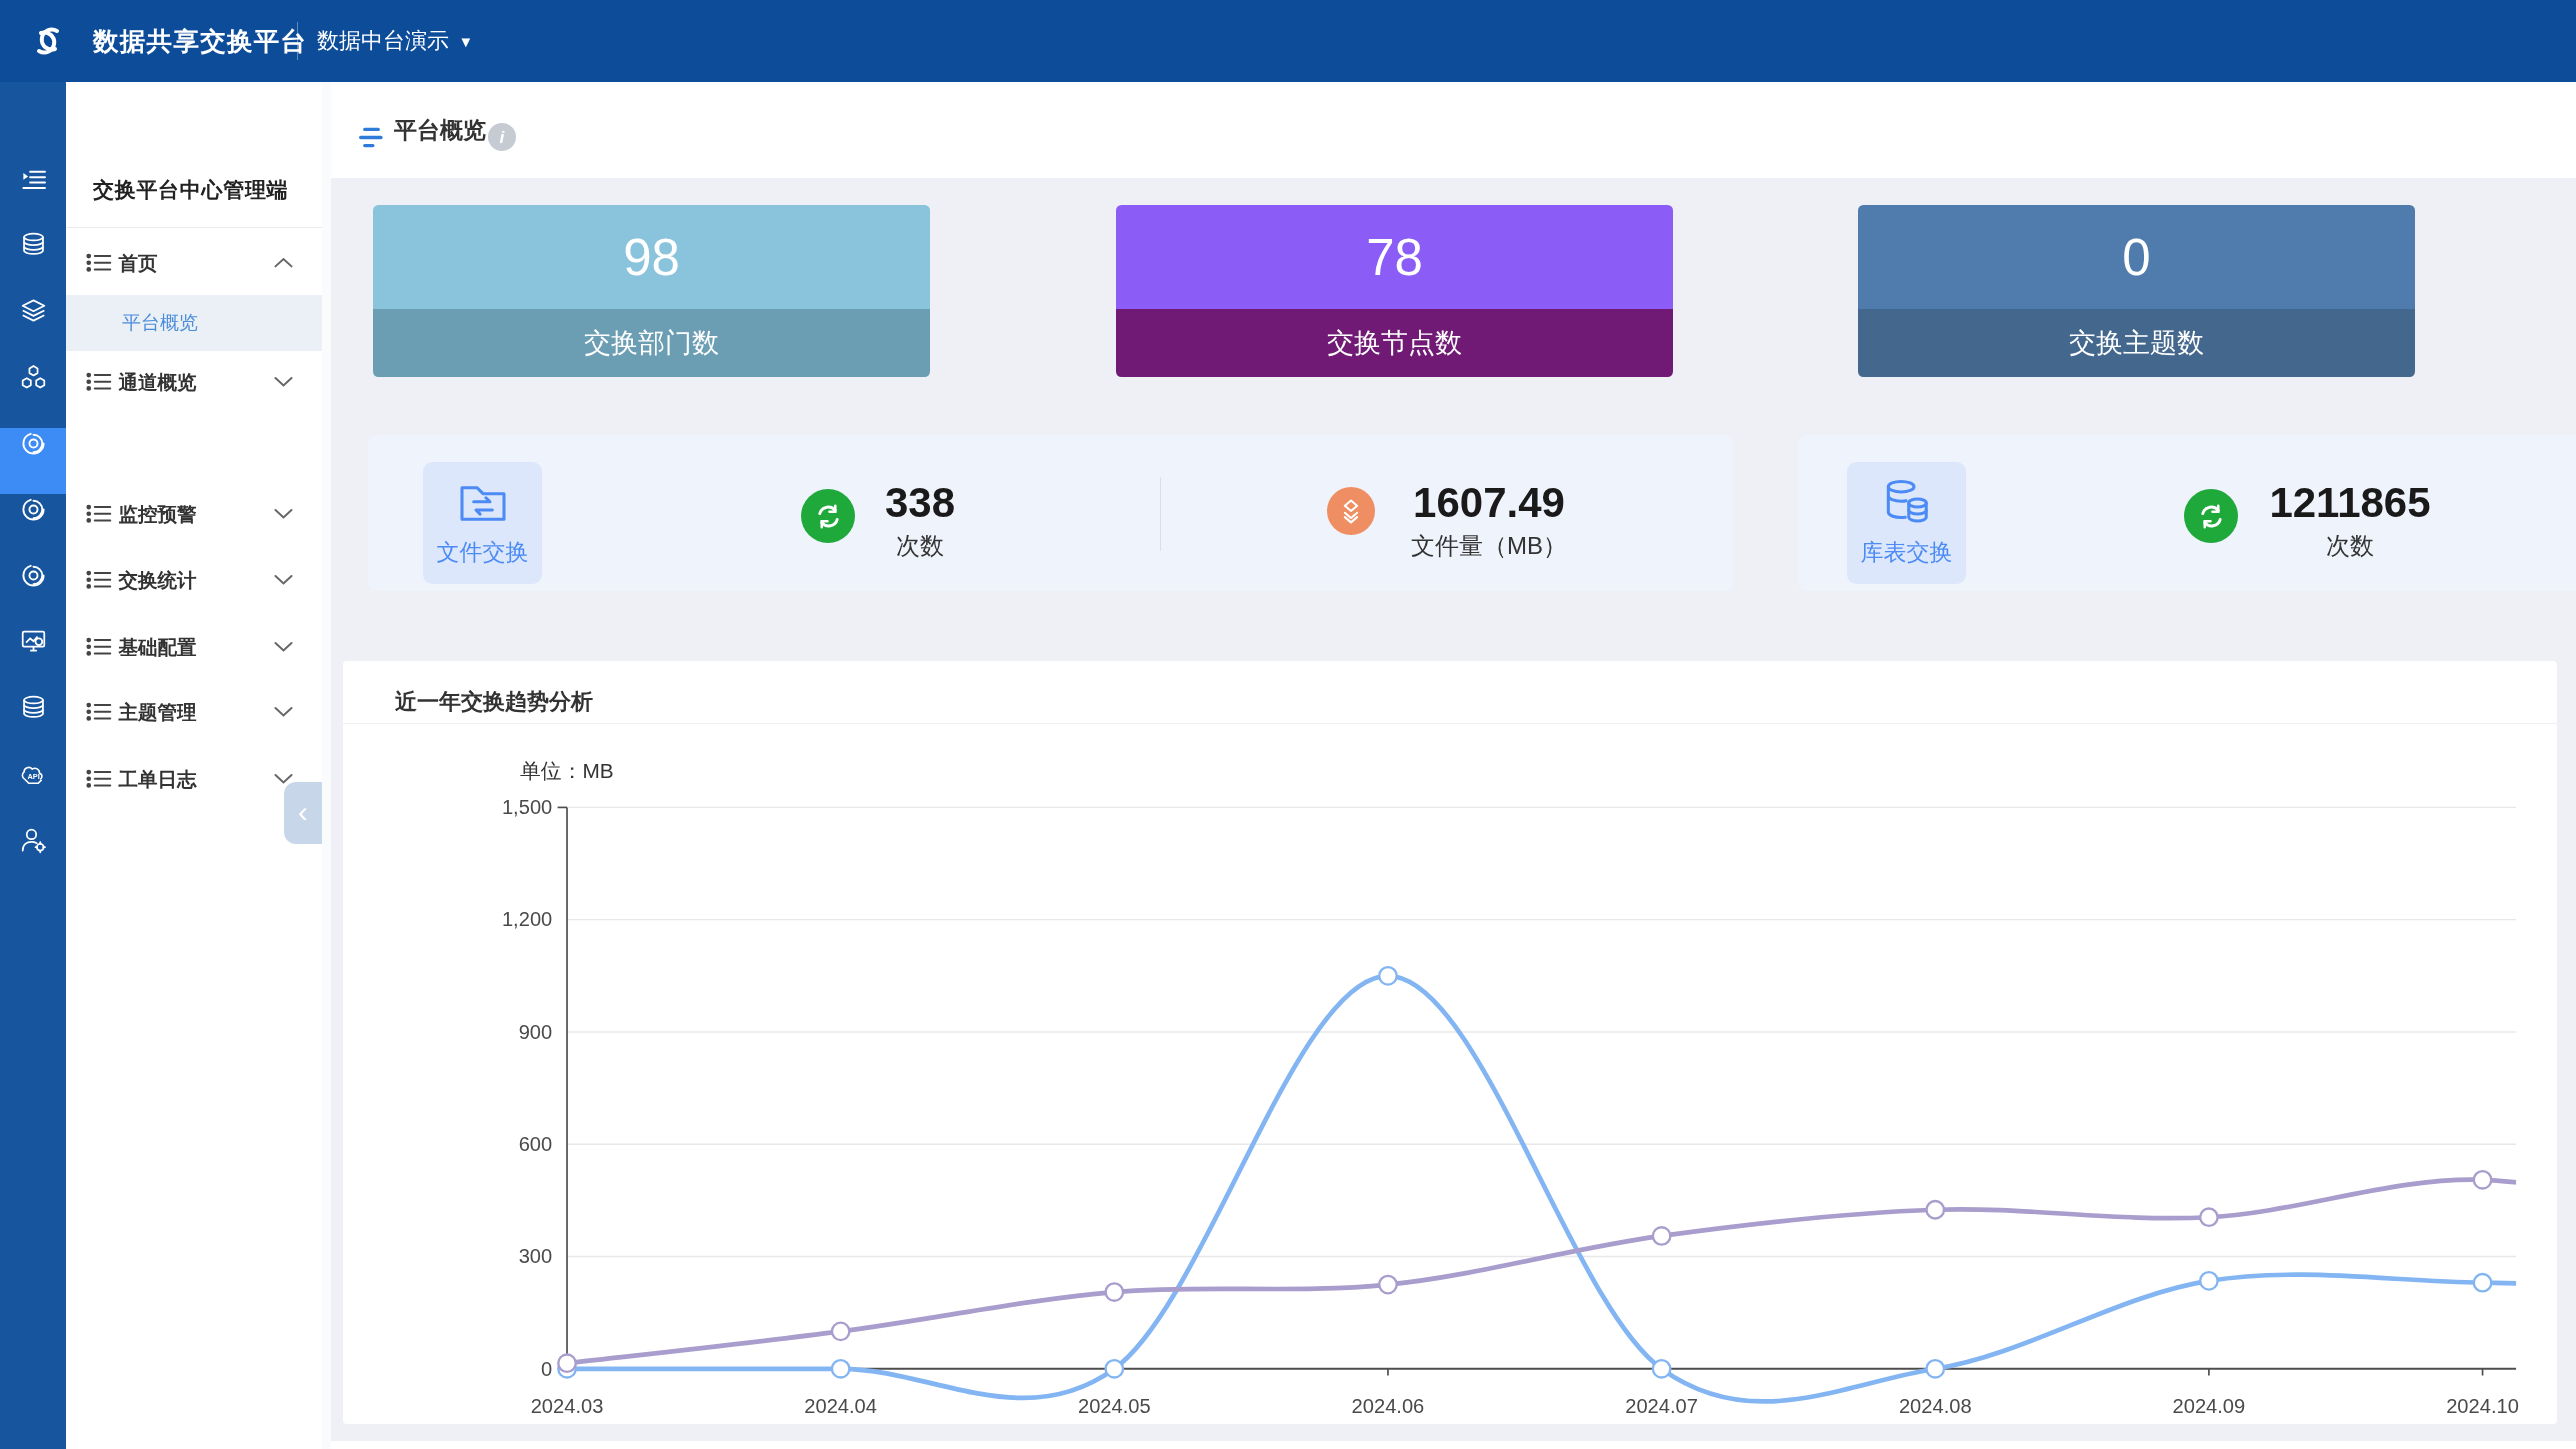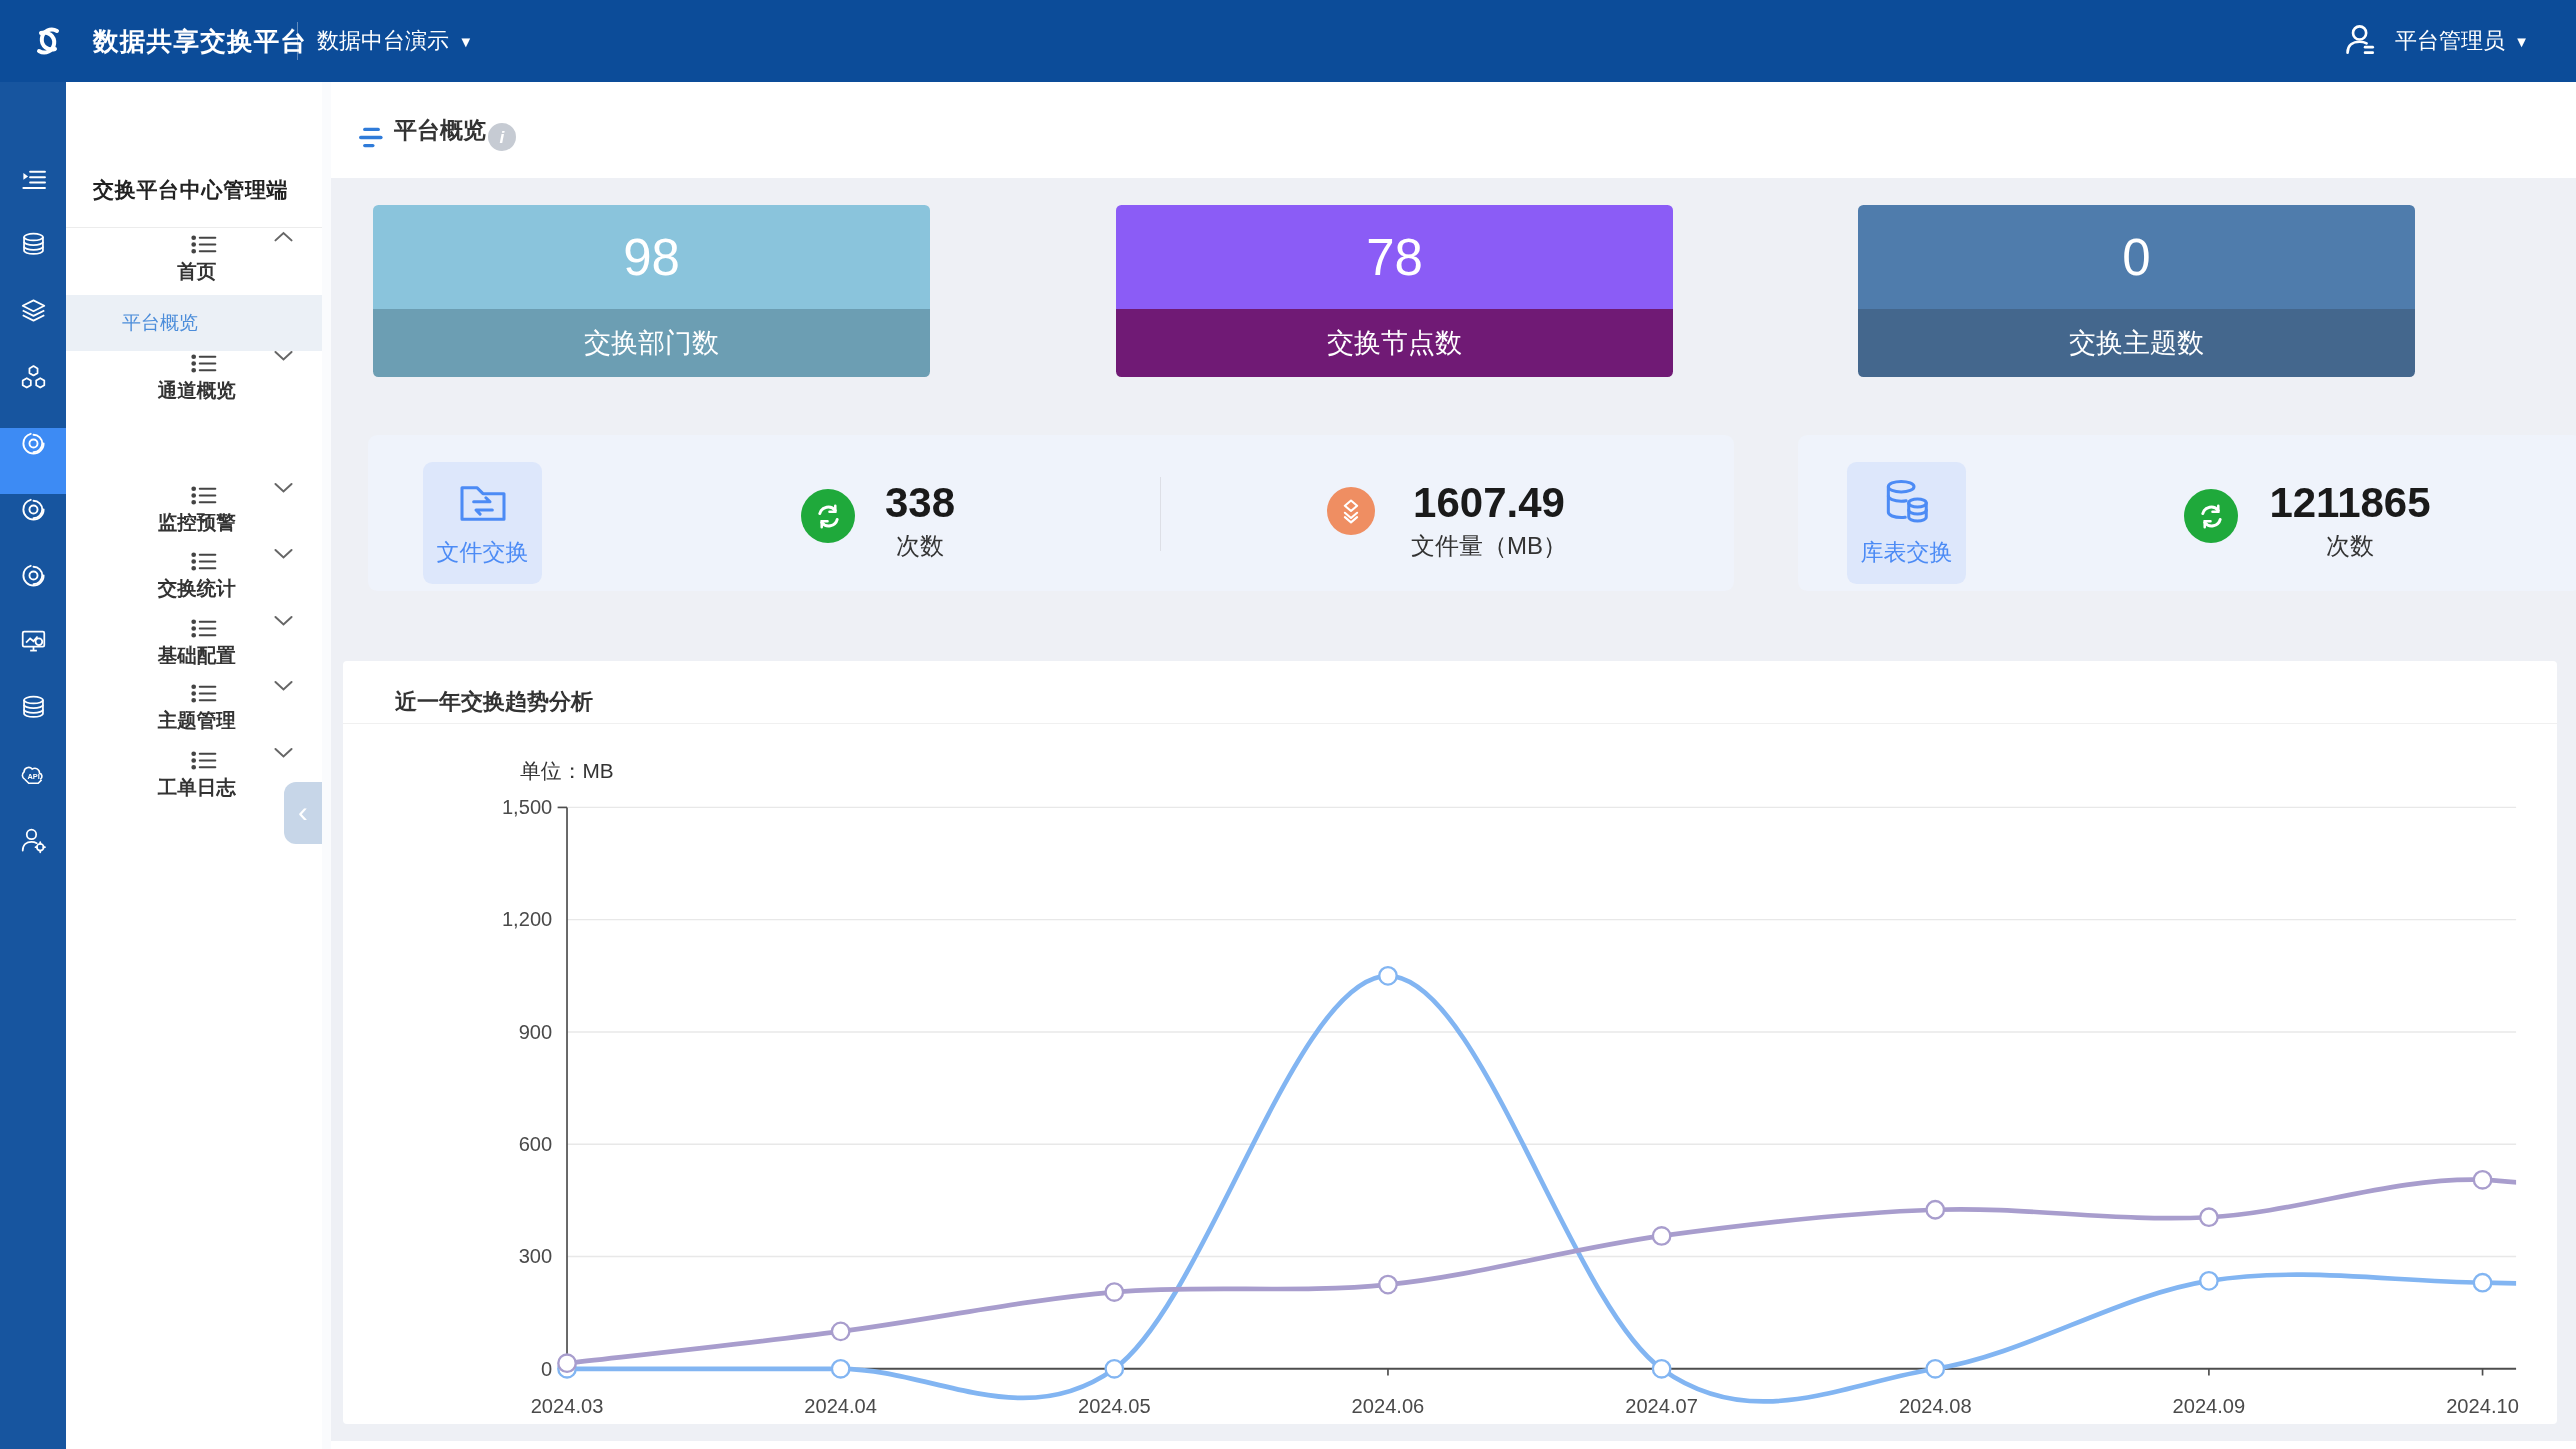--- a/index.html
+++ b/index.html
@@ -18,21 +18,21 @@
   
   #rail { position:absolute; left:0; top:82px; width:66px; height:1367px; background:#17559F; z-index:20; }
   .rail-item { position:absolute; left:0; width:66px; height:66px; display:flex; align-items:flex-start; justify-content:center; cursor:pointer; }
   .rail-item.active { background:#3D8BF4; }
   .rail-item svg { width:31px; height:31px; }
 
   
   #sidebar { position:absolute; left:66px; top:82px; width:256px; height:1367px; background:#fff; z-index:19; }
   #sidebar-title { position:absolute; left:27px; top:94px; width:215px; font-size:21px; font-weight:700; color:#222; letter-spacing:0.7px; }
   #sidebar-title-divider { position:absolute; left:0; top:145px; width:256px; height:1.3px; background:#ECECEC; }
-  .menu-row { position:absolute; left:0; width:256px; height:64px; display:flex; align-items:center; cursor:pointer;flex-direction:column; }
+  .menu-row { position:absolute; left:0; width:256px; height:64px; display:flex; align-items:center; cursor:pointer; }
   .menu-row .bullet { margin-left:20px; width:27px; height:21.5px; flex:0 0 27px; }
   .menu-row .mlabel { margin-left:5.4px; font-size:19.5px; font-weight:700; color:#333; }
   .menu-row .chev { position:absolute; right:29.5px; width:19px; height:11.4px; }
   .submenu-row { position:absolute; left:0; width:256px; height:56px; background:#EBF0F6; display:flex; align-items:center; cursor:pointer; }
   .submenu-row .slabel { margin-left:56px; font-size:19px; color:#4C8DDA; }
   #collapse-handle { position:absolute; left:284px; top:782px; width:38px; height:62px; background:#C7D6E8; border-radius:12px 0 0 12px; color:#fff; font-size:29.5px; line-height:59px; text-align:center; cursor:pointer; z-index:21; }
   #scroll-strip { position:absolute; left:322px; top:82px; width:9.4px; height:1367px; background:#FAFBFD; z-index:18; }
 
   
   #content-header { position:absolute; left:331px; top:82px; width:2245px; height:96px; background:#fff; }
@@ -69,28 +69,20 @@
 
 <div id="topbar">
   <svg id="logo" viewBox="0 0 48 48" fill="none" stroke="#fff" stroke-width="4" stroke-linecap="round">
     <path d="M33 14 a10 10 0 1 0 -2 18"></path>
     <path d="M15 34 a10 10 0 1 0 2 -18"></path>
   </svg>
   <div id="app-title">数据共享交换平台</div>
   <div id="top-divider"></div>
   <div id="workspace">
     <span>数据中台演示</span><span class="caret">▼</span>
-  </div>
-  <div id="userbox">
-    <svg width="35" height="35" viewBox="0 0 32 32" fill="none" stroke="#fff" stroke-width="2.4" stroke-linecap="round">
-      <circle cx="17" cy="10" r="6"></circle>
-      <path d="M6 28 c0-7 5-10 11-10 2.5 0 4.6 .5 6.4 1.5"></path>
-      <line x1="22" y1="23" x2="29" y2="23"></line>
-        <line x1="22" y1="28" x2="29" y2="28"></line>
-    </svg><span>平台管理员</span><span class="caret">▼</span>
   </div>
 </div>
 
 <div id="rail">
   <div class="rail-item" style="top:81px">
     <svg viewBox="0 0 46 46" fill="none" stroke="#fff" stroke-width="3" stroke-linecap="round">
       <path d="M8 15 l7 5 -7 5 z" fill="#fff" stroke="none"></path>
       <line x1="18" y1="13" x2="40" y2="13"></line>
         <line x1="18" y1="21" x2="40" y2="21"></line>
         <line x1="18" y1="29" x2="40" y2="29"></line>

